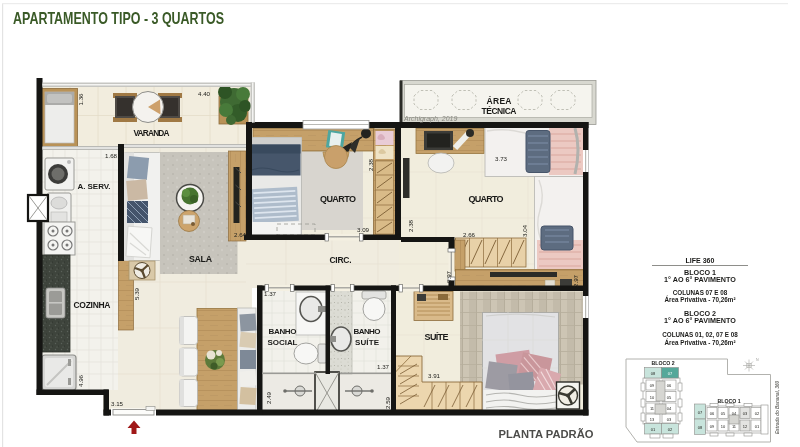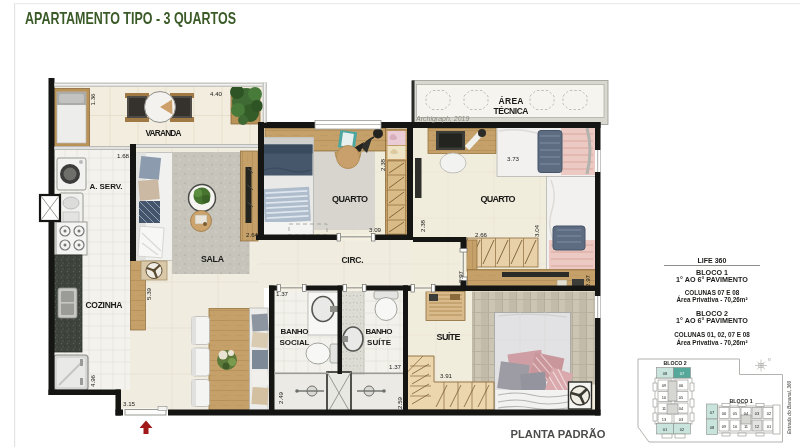--- a/index.html
+++ b/index.html
@@ -1,17 +1,17 @@
 <!DOCTYPE html>
 <html><head>
 <meta charset="utf-8">
 <style>
   html,body{margin:0;padding:0;background:#ffffff;}
   #page{position:relative;width:788px;height:447px;background:#eab308;overflow:hidden;
-        font-family:"Liberation Sans", sans-serif;margin-left:12px;}
+        font-family:"Liberation Sans", sans-serif;}
   svg{display:block;}
   text{font-family:"Liberation Sans", sans-serif;}
 </style>
 </head>
 <body>
 <div id="page">
 <svg width="800" height="447" viewBox="0 0 800 447">
 <defs>
   <pattern id="woodV" width="14" height="10" patternUnits="userSpaceOnUse">
     <rect width="14" height="10" fill="#c5a069"></rect>

